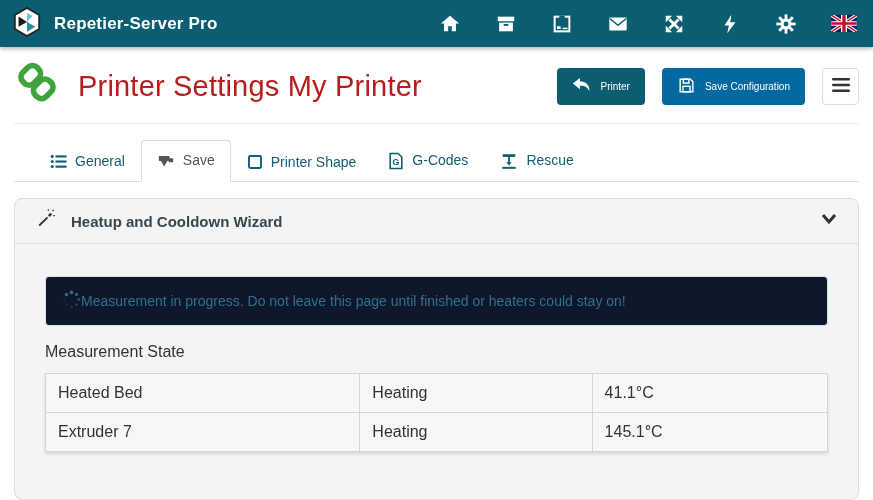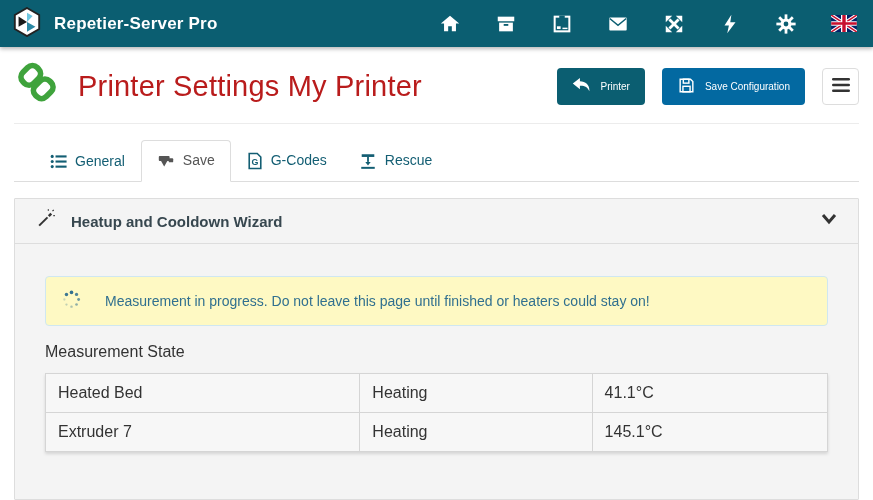--- a/index.html
+++ b/index.html
@@ -30,29 +30,29 @@
 
   
   .tabs { display:flex; align-items:flex-end; border-bottom:1px solid #ddd; margin-top:16px; padding-left:20px; }
   .tab { display:flex; align-items:flex-start; gap:8px; padding:11px 15px; font-size:14px;
     color:#135e73; cursor:pointer; margin-bottom:-1px; border:1px solid transparent;
     border-radius:4px 4px 0 0; }
   .tab.active { background:#fff; color:#555; border-color:#ddd; border-bottom-color:#fff; }
   .tab svg { display:block; }
 
   
-  .panel { margin:16px 0 0 0; background:#f4f4f4; border:1px solid #ddd; border-radius:1px; height:302px; }
+  .panel { margin:16px 0 0 0; background:#f4f4f4; border:1px solid #ddd; border-radius:8px; height:302px; }
   .panel-head { display:flex; align-items:center; height:45px; padding:0 20px; border-bottom:1px solid #ddd; cursor:pointer; }
   .panel-title { font-size:15px; font-weight:bold; color:#37474f; margin-left:16px; }
   .panel-chevron { margin-left:auto; cursor:pointer; }
   .panel-body { padding:32px 30px 0 30px; }
 
   
-  .alert { background:#fef9c3; border:1px solid #cfe7f1; border-radius:4px; color:#31708f;
-    font-size:14px; padding:13px 16px; display:flex; align-items:center; gap:24px; }
+  .alert { background:#0f172a; border:1px solid #cfe7f1; border-radius:4px; color:#31708f;
+    font-size:14px; padding:13px 16px; display:flex; align-items:center; gap:0; }
 
   
   .section-title { font-size:16px; font-weight:normal; color:#333; margin-top:17px; }
   table.state { width:100%; border-collapse:collapse; margin-top:12px; background:#f7f7f7;
     box-shadow:0 2px 3px rgba(0,0,0,0.13); font-size:16px; color:#333; table-layout:fixed; }
   table.state td { border:1px solid #d5d5d5; padding:10px 12px; }
   td.c1 { width:40.2%; } td.c2 { width:29.7%; } td.c3 { width:30.1%; }
 </style>
 </head>
 <body>
@@ -217,20 +217,28 @@
         <svg width="18" height="18" viewBox="0 0 20 20" fill="#555">
           <rect x="2" y="4.5" width="12" height="5.5" rx="1"></rect>
           <polygon points="4.5,10 11.5,10 8,16"></polygon>
           <rect x="13" y="7" width="5" height="4.5" rx="1"></rect>
         </svg>
       </span>
       <span>Save</span>
     </div>
     <div class="tab">
       <span>
+        <svg width="16" height="16" viewBox="0 0 20 20">
+            <rect x="2.5" y="2.5" width="15" height="15" rx="1.5" fill="none" stroke="#135e73" stroke-width="2.4"></rect>
+          </svg>
+      </span>
+      <span>Printer Shape</span>
+    </div>
+    <div class="tab">
+      <span>
         <svg width="16" height="18" viewBox="0 0 18 20">
           <path d="M2.5 1.5 h9 l4 4 v13 h-13 Z" fill="none" stroke="#135e73" stroke-width="1.8"></path>
           <text x="5" y="15" font-size="10" font-weight="bold" fill="#135e73" font-family="Liberation Sans, sans-serif">G</text>
         </svg>
       </span>
       <span>G-Codes</span>
     </div>
     <div class="tab">
       <span>
         <svg width="18" height="18" viewBox="0 0 20 20" fill="#135e73">

